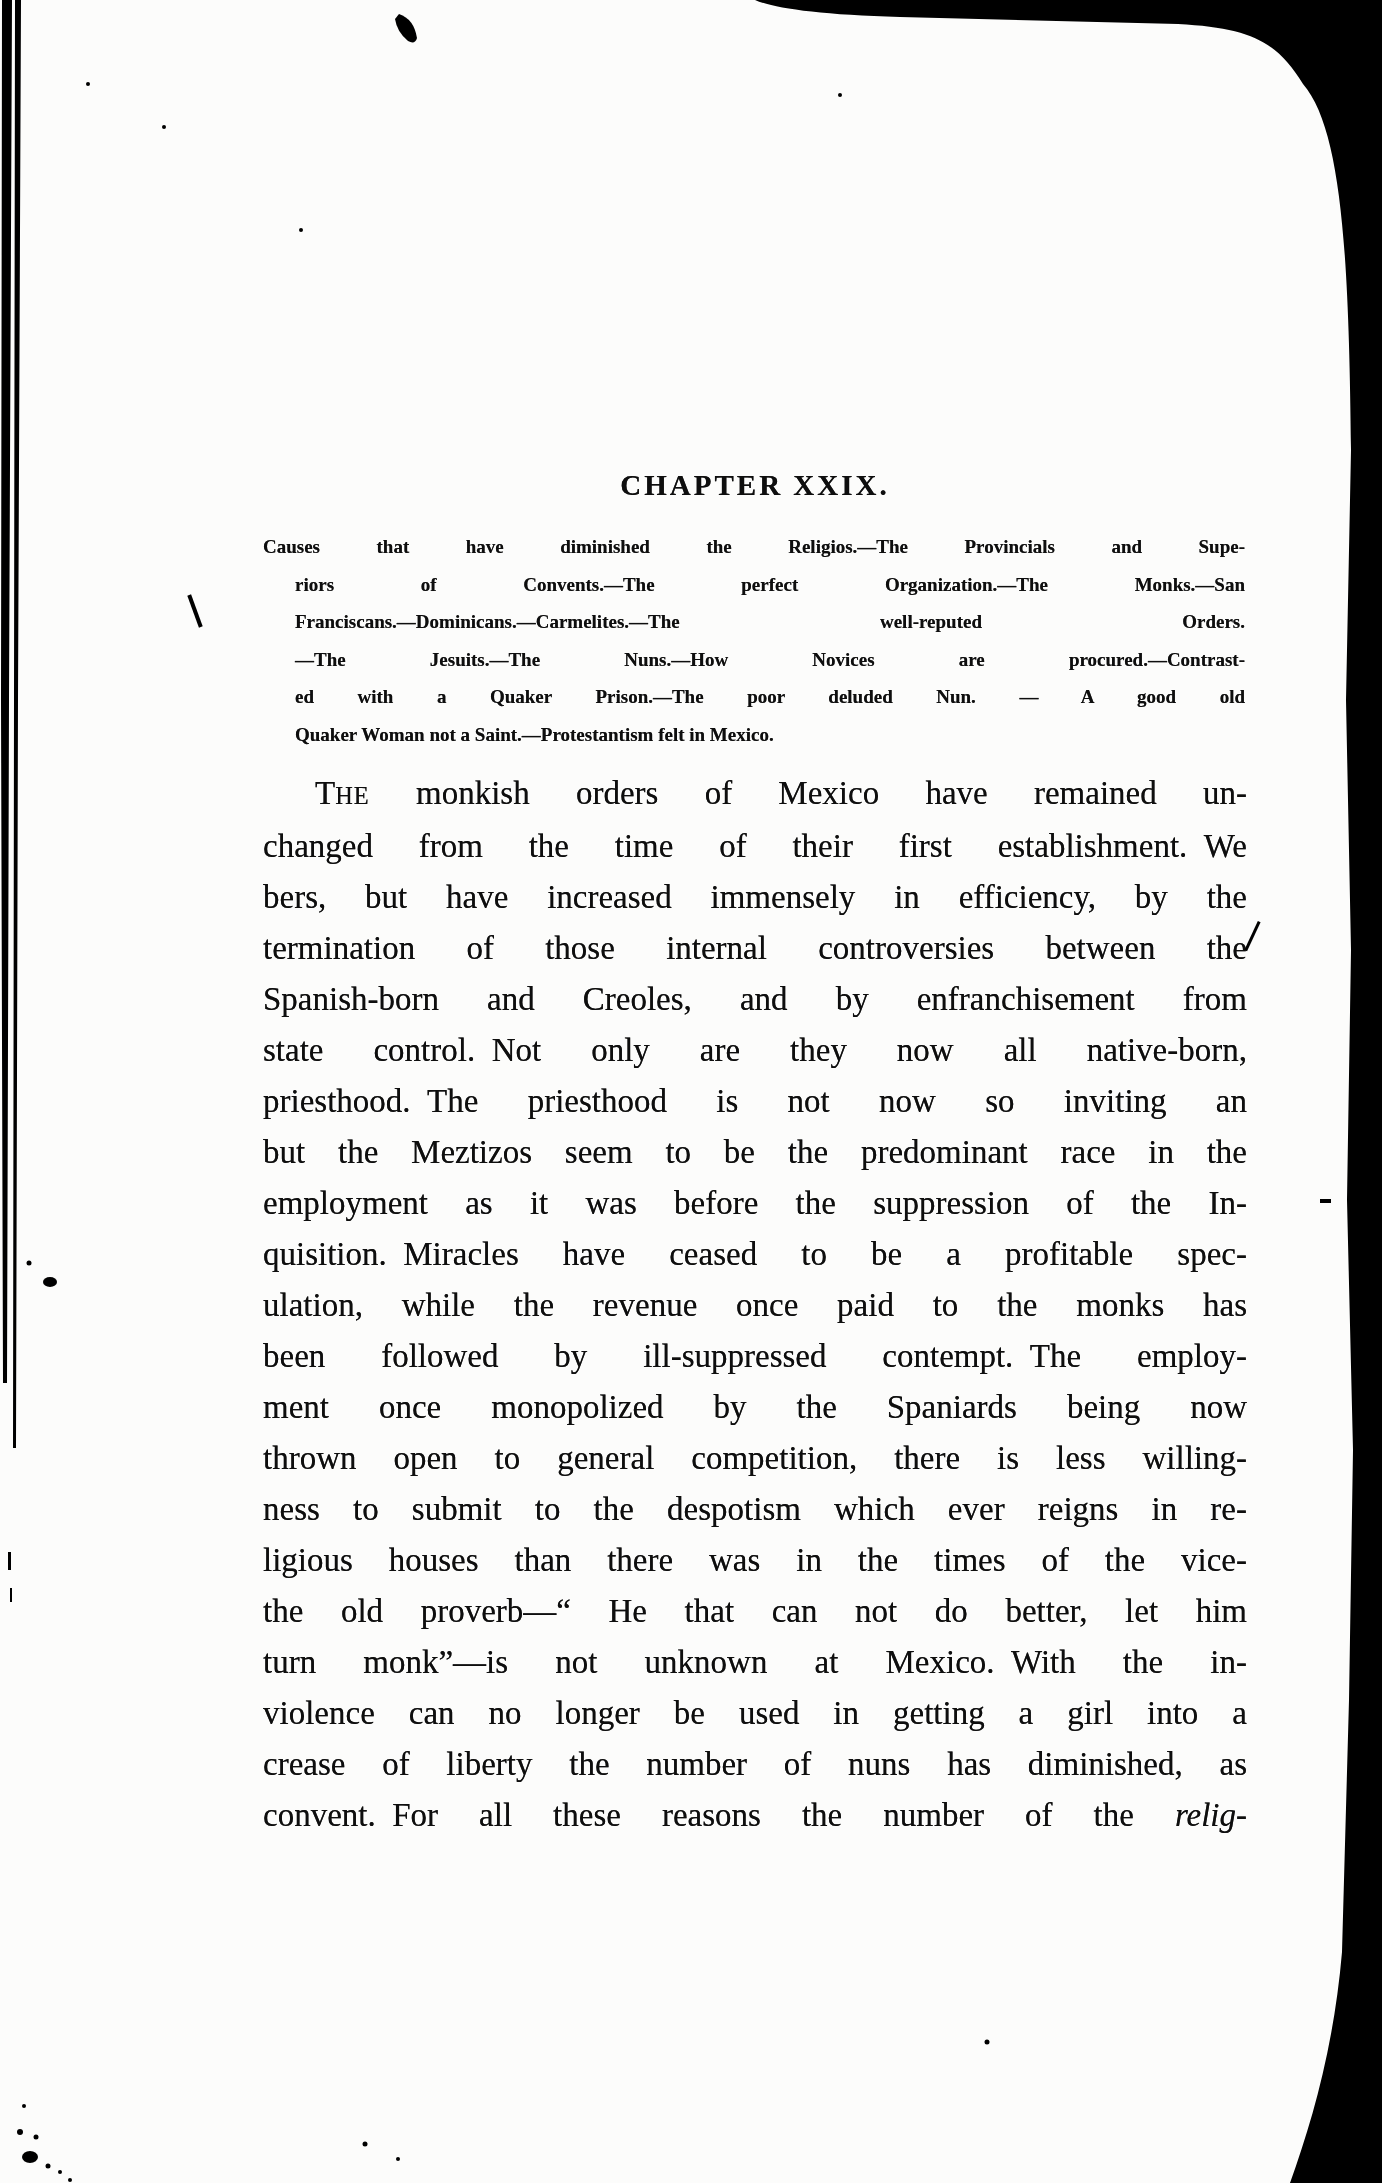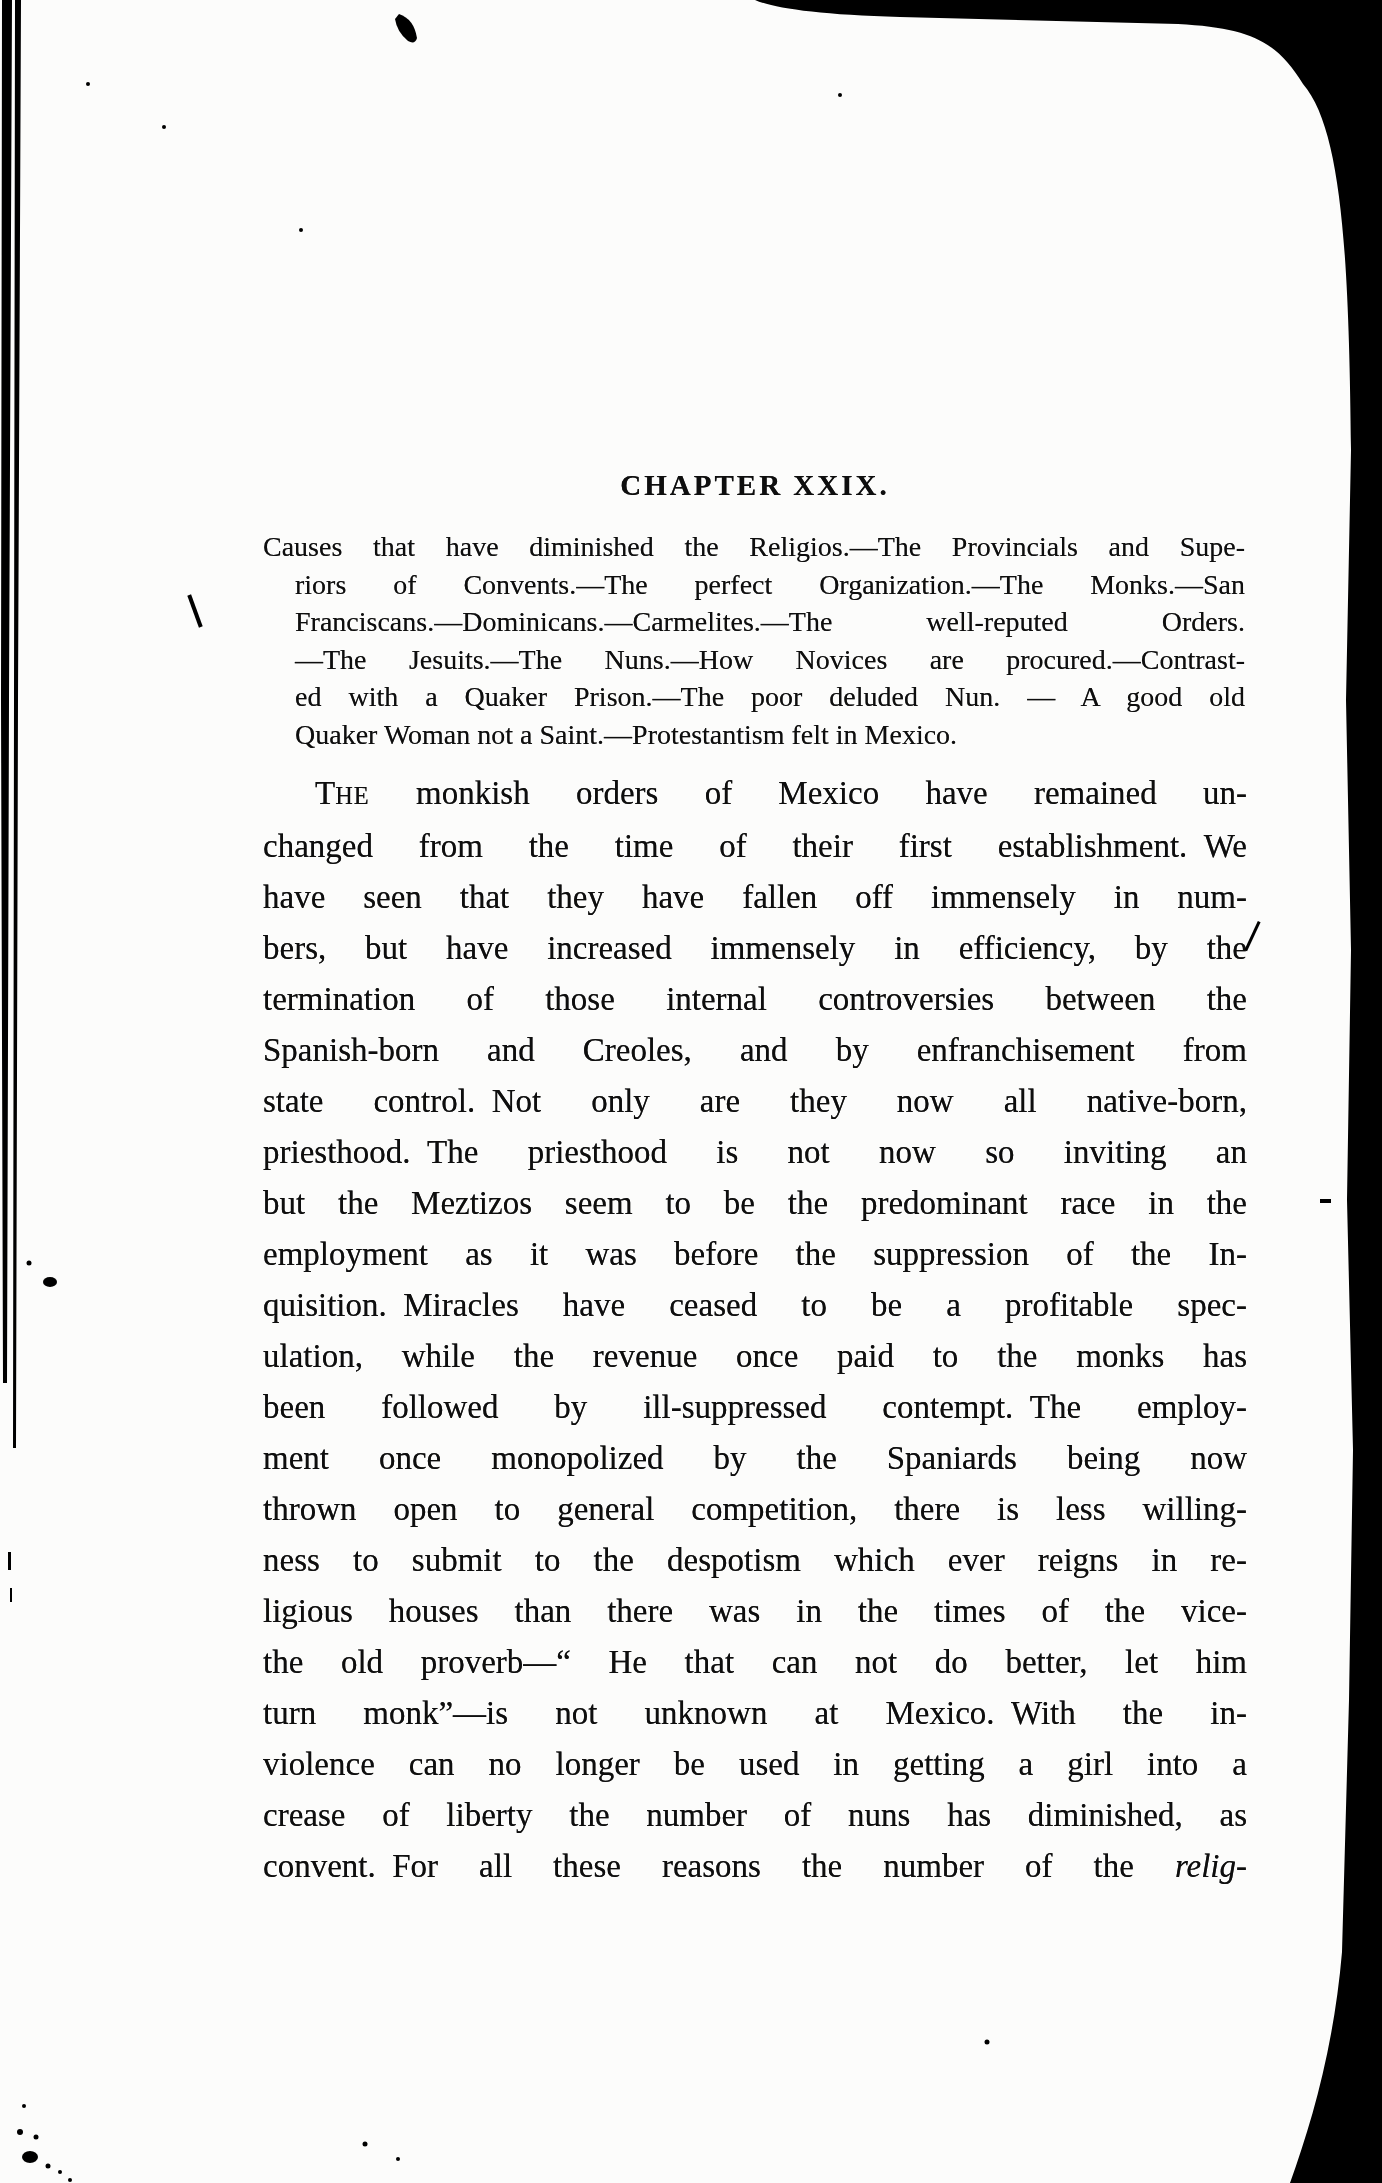--- a/index.html
+++ b/index.html
@@ -23,23 +23,23 @@
     left:263px;top:450px;width:984px;
     text-align:center;
     font-size:29px;
     font-weight:700;
     letter-spacing:3px;
     white-space:nowrap;
   }
   .summary{
     position:absolute;
     left:263px;top:528px;width:982px;
-    font-size:28px;
+    font-size:19px;
     line-height:37.5px;
-    font-weight:400;
+    font-weight:700;
     text-shadow:0 0 .4px rgba(10,10,10,.6);
   }
   .summary .sl{
     text-align:justify;
     text-align-last:justify;
     margin-left:32px;
   }
   .summary .sl.first{ margin-left:0; }
   .summary .sl.last{ text-align-last:left; }
   .bodytext{
@@ -75,21 +75,20 @@
     <div class="sl">riors of Convents.—The perfect Organization.—The Monks.—San</div>
     <div class="sl">Franciscans.—Dominicans.—Carmelites.—The well-reputed Orders.</div>
     <div class="sl">—The Jesuits.—The Nuns.—How Novices are procured.—Contrast-</div>
     <div class="sl">ed with a Quaker Prison.—The poor deluded Nun. — A good old</div>
     <div class="sl last">Quaker Woman not a Saint.—Protestantism felt in Mexico.</div>
   </div>
 
   <div class="bodytext">
     <div class="bl indent"><span class="lead-initial">T</span><span class="lead-rest">HE</span><span> monkish orders of Mexico have remained un-</span></div>
     <div class="bl">changed from the time of their first establishment. We</div>
-    <div class="bl">have seen that they have fallen off immensely in num-</div>
     <div class="bl">bers, but have increased immensely in efficiency, by the</div>
     <div class="bl">termination of those internal controversies between the</div>
     <div class="bl">Spanish-born and Creoles, and by enfranchisement from</div>
     <div class="bl">state control. Not only are they now all native-born,</div>
     <div class="bl">priesthood. The priesthood is not now so inviting an</div>
     <div class="bl">but the Meztizos seem to be the predominant race in the</div>
     <div class="bl">employment as it was before the suppression of the In-</div>
     <div class="bl">quisition. Miracles have ceased to be a profitable spec-</div>
     <div class="bl">ulation, while the revenue once paid to the monks has</div>
     <div class="bl">been followed by ill-suppressed contempt. The employ-</div>

